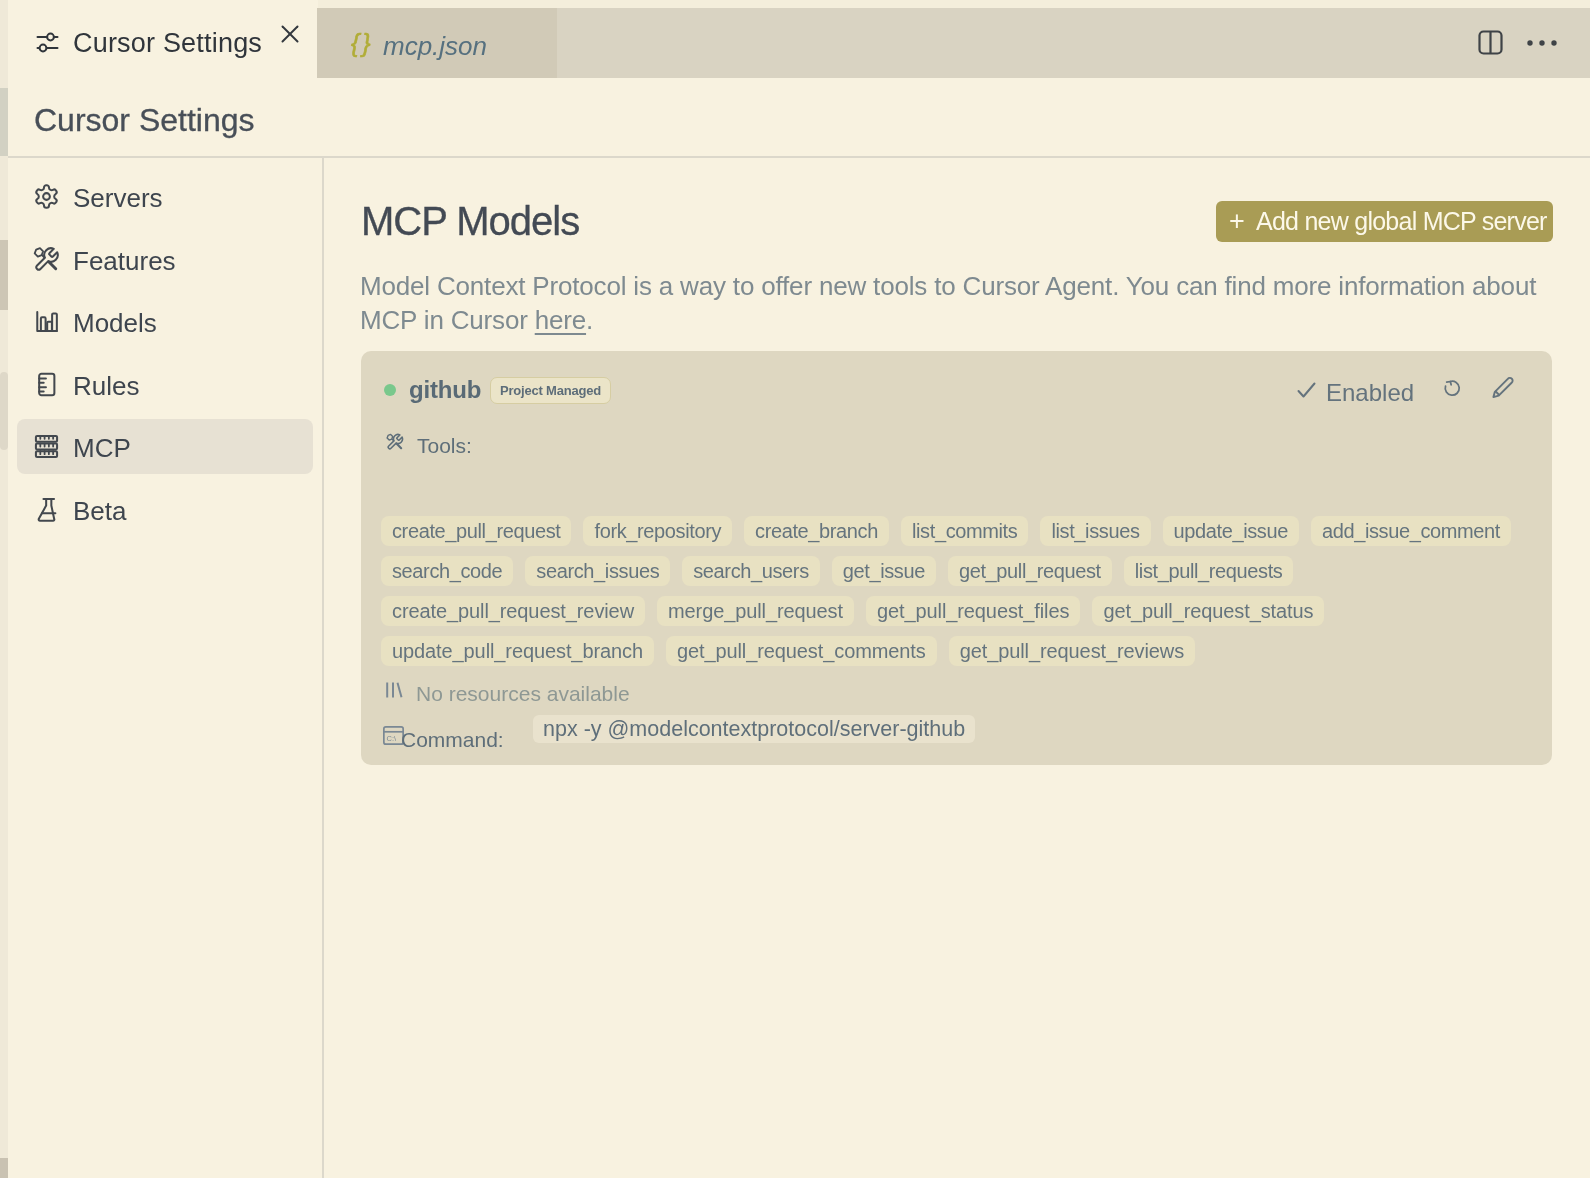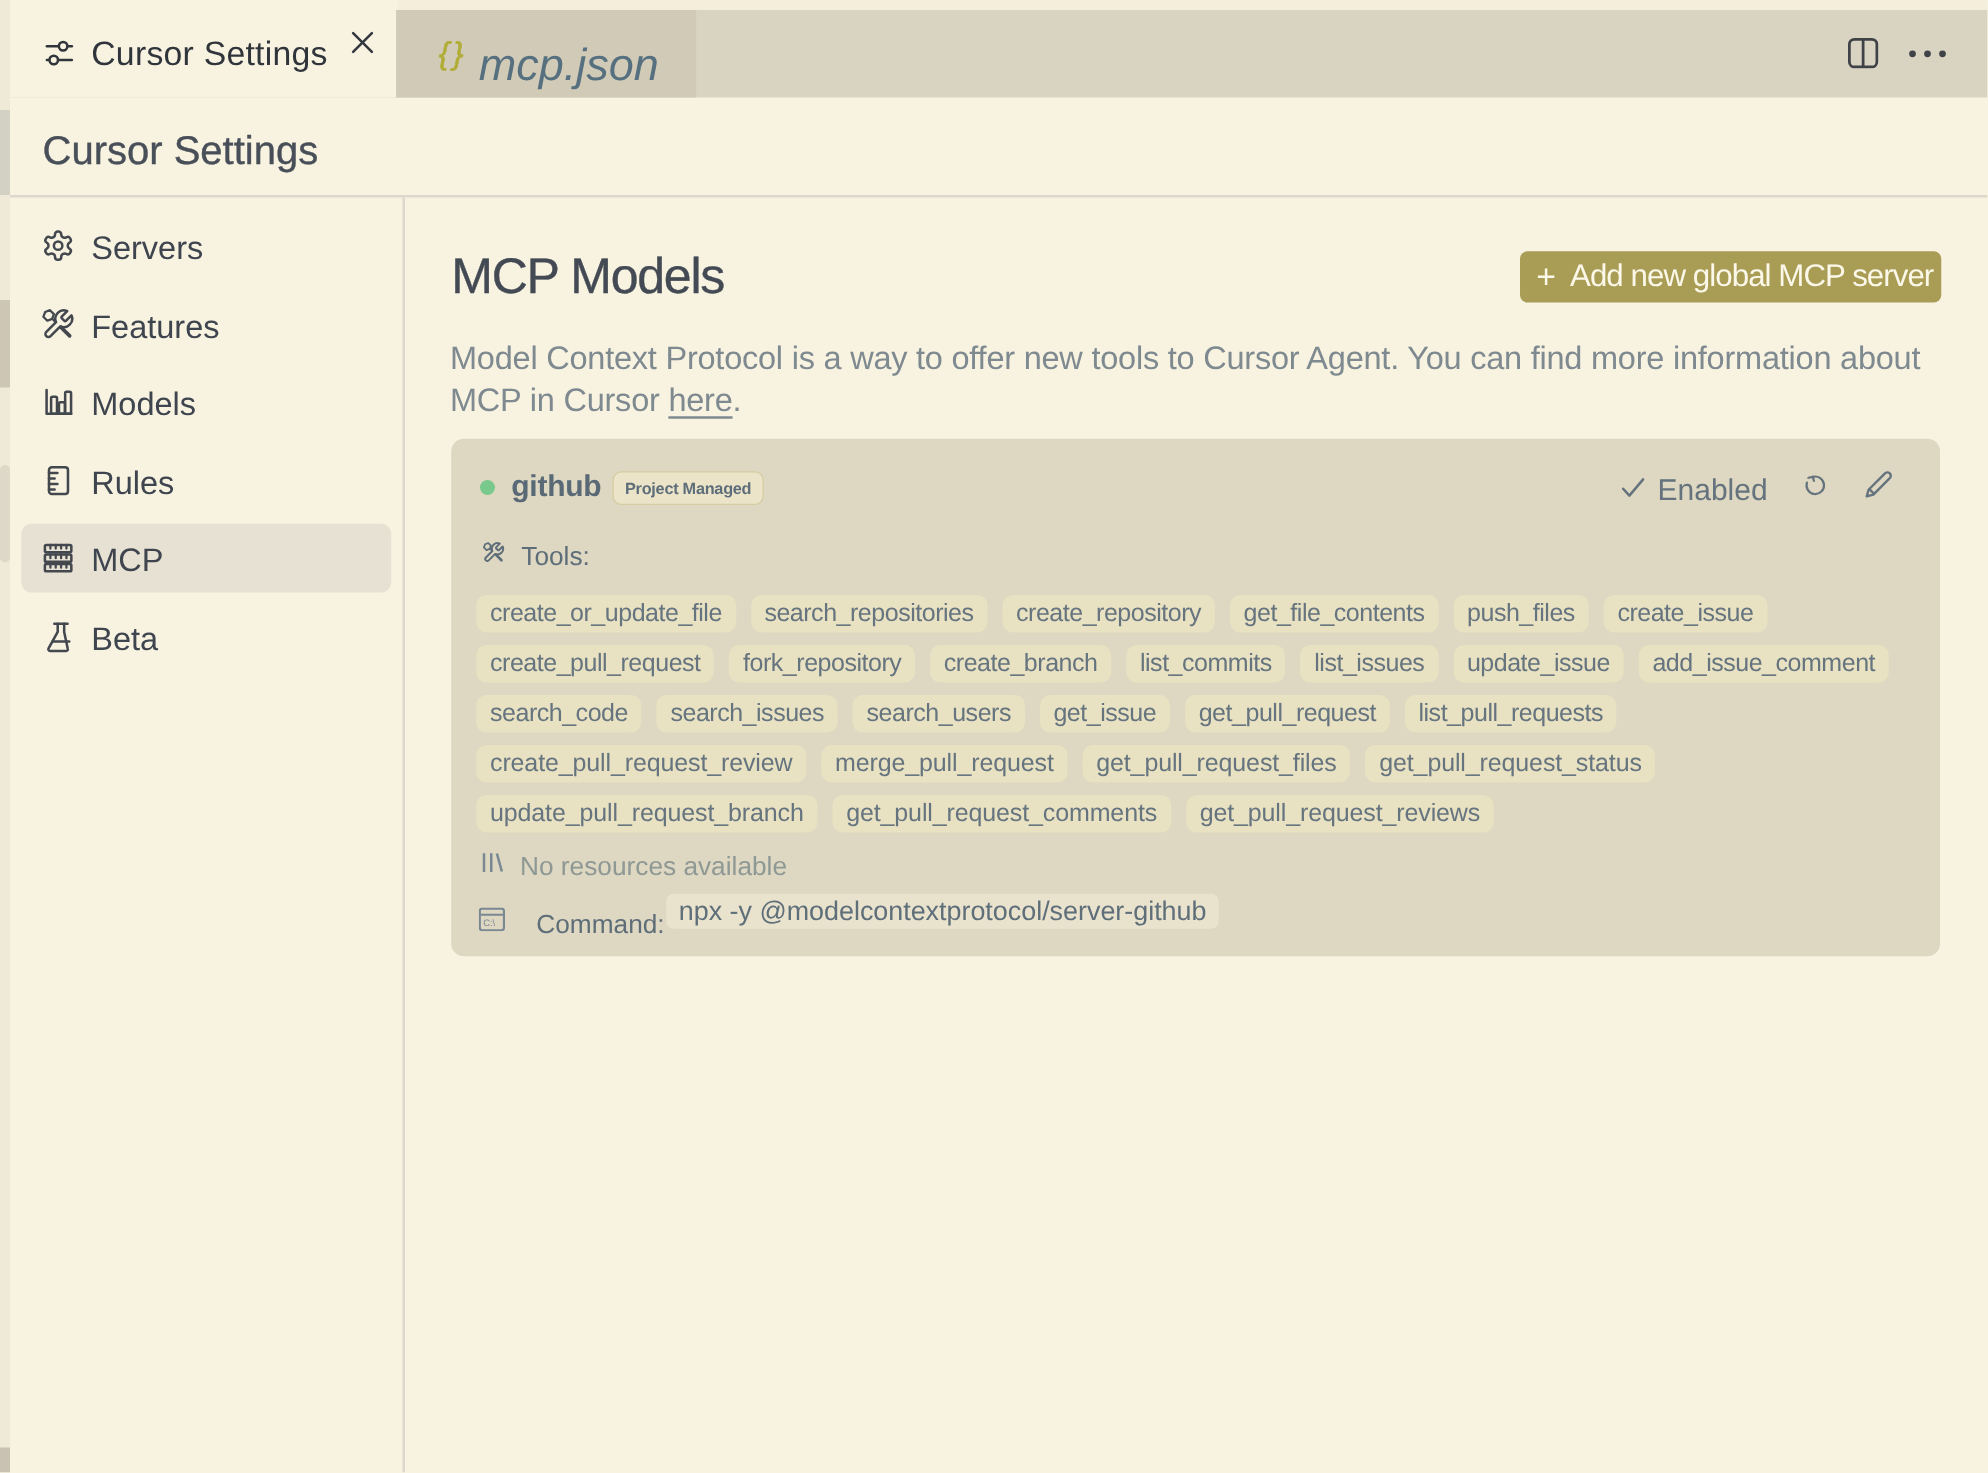--- a/index.html
+++ b/index.html
@@ -13,21 +13,21 @@
   #strip .b2 { position:absolute; left:0; top:240px; width:8px; height:70px;  background:#cdc6b5; }
   #strip .b3 { position:absolute; left:0; top:372px; width:8px; height:78px;  background:#ded8c8; border-radius:4px; }
   #strip .b4 { position:absolute; left:0; top:1158px; width:8px; height:20px; background:#c9c2b2; }
 
   
   #tabbar { left:8px; top:8px; width:1582px; height:70px; background:#d9d3c2; }
   #topstrip { left:318px; top:0; width:1272px; height:8px; background:#f4eedb; }
   #tab1 { left:8px; top:0; width:309px; height:78px; background:#f8f2e0; }
   #tab2 { left:317px; top:8px; width:240px; height:70px; background:#d1cab7; }
   .tabtxt1 { position:absolute; left:65px; top:28px; font-size:27px; color:#30353b; letter-spacing:0.2px; }
-  .tabtxt2 { position:absolute; left:66px; top:23px; font-size:36px; font-style:italic; color:#56707f; }
+  .tabtxt2 { position:absolute; left:66px; top:23px; font-size:26px; font-style:italic; color:#56707f; }
 
   
   #pagetitle { left:34px; top:102px; font-size:32px; font-weight:400; color:#484f58; -webkit-text-stroke:0.3px #484f58; }
   #hdivider { left:8px; top:156px; width:1582px; height:2px; background:#dcd8cb; }
   #vdivider { left:322px; top:158px; width:2px; height:1020px; background:#dcd8cb; }
 
   
   .navitem { position:absolute; left:17px; width:296px; height:55px; border-radius:8px; }
   .navitem.sel { background:#e7e1d3; }
   .navitem .ic { position:absolute; left:16px; top:14px; width:27px; height:27px; }
@@ -48,21 +48,21 @@
   #ghname { left:48px; top:24px; font-size:24px; line-height:29px; font-weight:bold; color:#596a76; letter-spacing:-0.2px; }
   #badge { left:129px; top:26px; height:27px; background:#ebe4c8; border:1px solid #d6cda2; border-radius:7px;
            font-size:13px; font-weight:bold; color:#5d6d79; line-height:25px; padding:0 9px; letter-spacing:-0.2px; }
   #enab { left:965px; top:27px; font-size:24px; line-height:29px; color:#64737d; }
   .cardic { position:absolute; }
   #toolslbl { left:56px; top:434px; font-size:21px; color:#5e6e79; }
   .pillrow { position:absolute; left:20px; white-space:nowrap; }
   .pill { display:inline-block; height:30px; line-height:30px; padding:0 11px; margin-right:12px;
           background:#e8e1c2; border-radius:8px; font-size:20px; color:#65747e; }
   #nores { left:55px; top:683px; font-size:21px; color:#8e9894; }
-  #cmdlbl { left:68px; top:729px; font-size:21px; color:#5e6e79; }
+  #cmdlbl { left:40px; top:729px; font-size:21px; color:#5e6e79; }
   #cmdpill { left:172px; top:364px; height:28px; background:#e9e2cd; border-radius:6px;
              font-size:21.5px; line-height:28px; color:#5f6f7a; padding:0 10px; }
   #toolslbl, #nores, #cmdlbl { position:absolute; }
 </style>
 </head>
 <body>
 
 <div id="strip" class="abs">
     <div class="b1"></div>
     <div class="b2"></div>
@@ -184,21 +184,20 @@
     </svg>
 
   <svg class="cardic" style="left:25px; top:82px;" width="18" height="18" viewBox="0 0 24 24" fill="none" stroke="#5e6e79" stroke-width="2.1" stroke-linecap="round" stroke-linejoin="round">
       <path d="M14.7 6.3a1 1 0 0 0 0 1.4l1.6 1.6a1 1 0 0 0 1.4 0l3.77-3.77a6 6 0 0 1-7.94 7.94l-6.91 6.91a2.12 2.12 0 0 1-3-3l6.91-6.91a6 6 0 0 1 7.94-7.94l-3.76 3.76z"></path>
       <path d="M2.8 3.2l3.4-1.3 2.8 2.8-1.3 3.4-3.4 1.3-2.8-2.8z" stroke-width="1.9"></path>
       <line x1="8.7" y1="8.7" x2="10.2" y2="10.2"></line>
       <line x1="14" y1="14" x2="20.2" y2="20.2" stroke-width="2.9"></line>
     </svg>
   <div id="toolslbl" style="top:83px;">Tools:</div>
 
-  <div class="pillrow" style="top:125px; letter-spacing:-0.38px;"><span class="pill">create_or_update_file</span><span class="pill">search_repositories</span><span class="pill">create_repository</span><span class="pill">get_file_contents</span><span class="pill">push_files</span><span class="pill">create_issue</span></div>
   <div class="pillrow" style="top:165px; letter-spacing:-0.38px;"><span class="pill">create_pull_request</span><span class="pill">fork_repository</span><span class="pill">create_branch</span><span class="pill">list_commits</span><span class="pill">list_issues</span><span class="pill">update_issue</span><span class="pill">add_issue_comment</span></div>
   <div class="pillrow" style="top:205px; letter-spacing:-0.38px;"><span class="pill">search_code</span><span class="pill">search_issues</span><span class="pill">search_users</span><span class="pill">get_issue</span><span class="pill">get_pull_request</span><span class="pill">list_pull_requests</span></div>
   <div class="pillrow" style="top:245px; letter-spacing:-0.1px;"><span class="pill">create_pull_request_review</span><span class="pill">merge_pull_request</span><span class="pill">get_pull_request_files</span><span class="pill">get_pull_request_status</span></div>
   <div class="pillrow" style="top:285px; letter-spacing:-0.1px;"><span class="pill">update_pull_request_branch</span><span class="pill">get_pull_request_comments</span><span class="pill">get_pull_request_reviews</span></div>
 
   <svg class="cardic" style="left:24px; top:331px;" width="20" height="16" viewBox="0 0 20 16" fill="none" stroke="#7a8894" stroke-width="2">
       <line x1="2.2" y1="0.5" x2="2.2" y2="15.5"></line>
       <line x1="8" y1="0.5" x2="8" y2="15.5"></line>
       <line x1="12.5" y1="0.8" x2="16.5" y2="15.2"></line>
     </svg>

